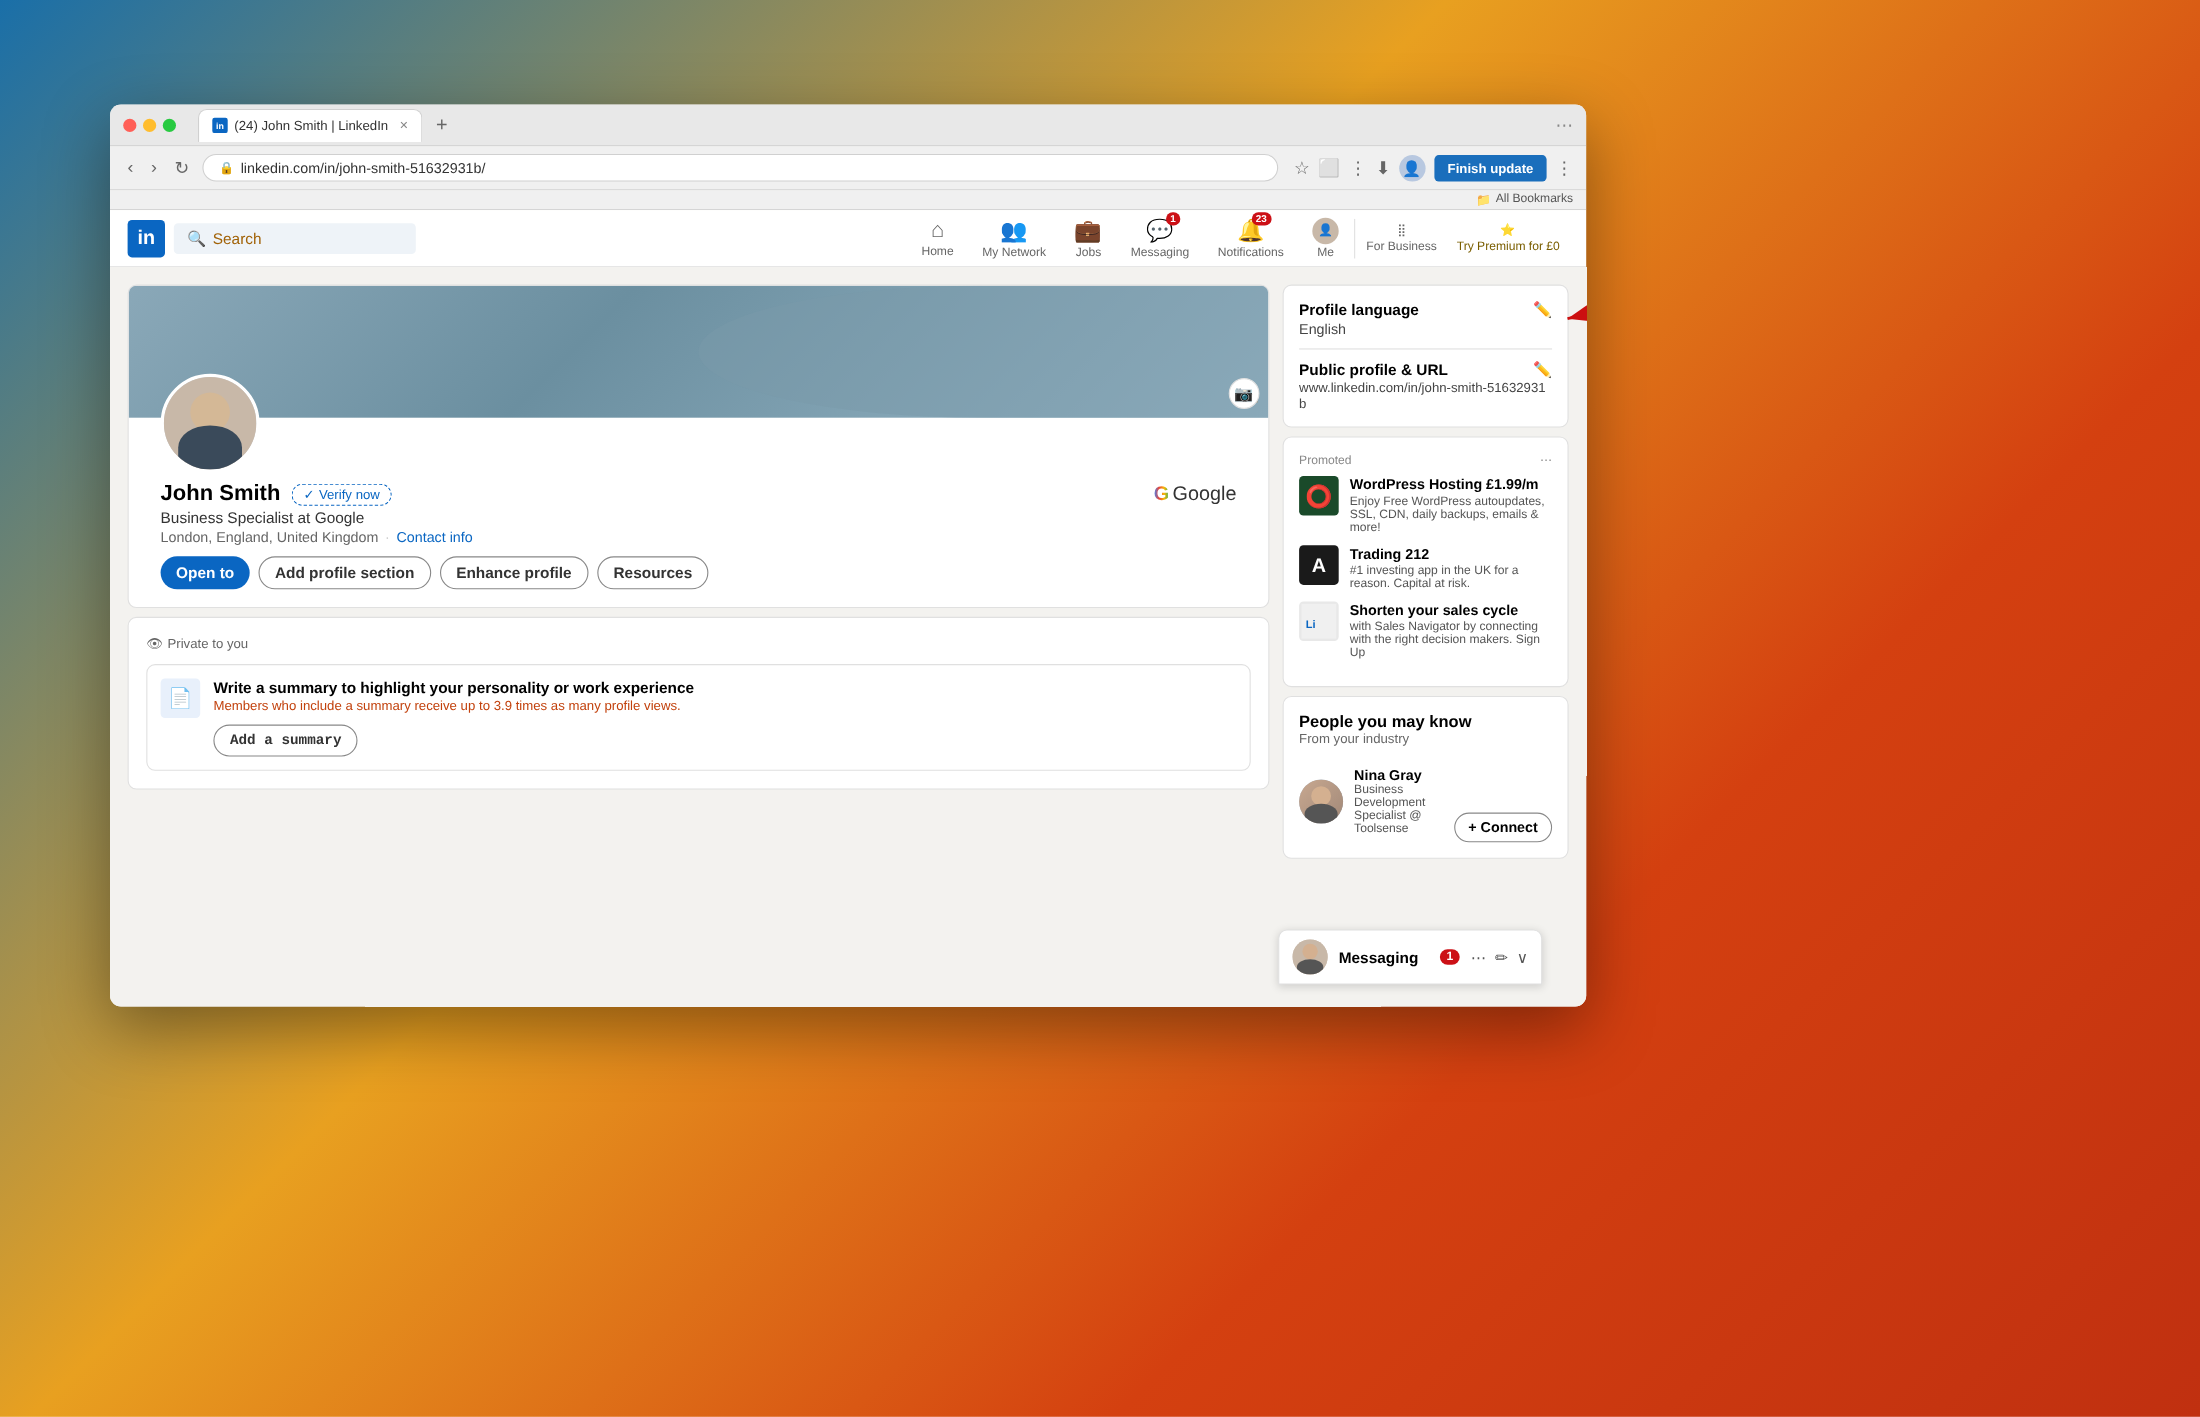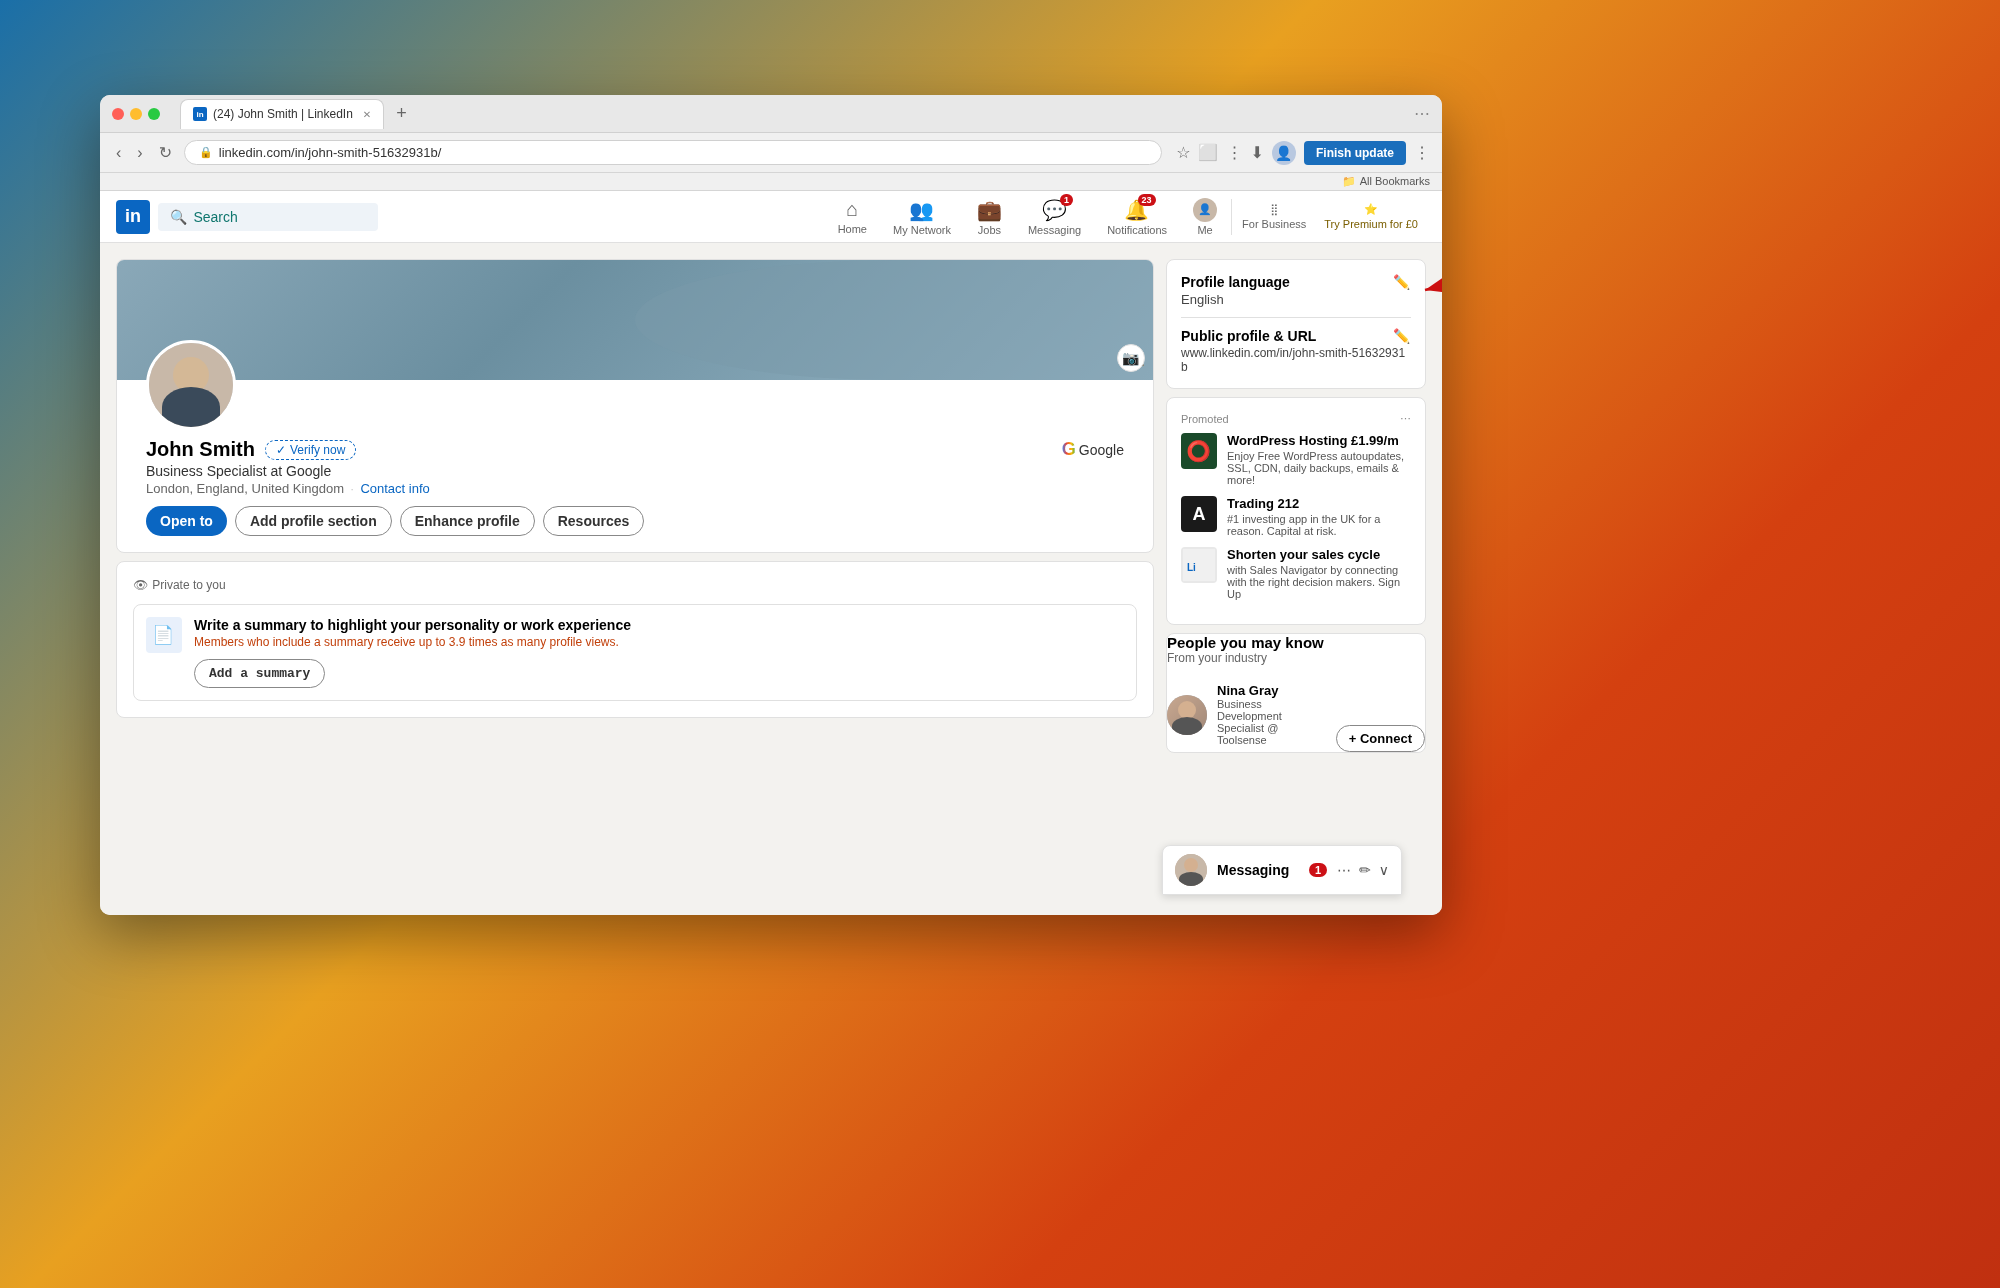--- a/index.html
+++ b/index.html
@@ -127,21 +127,21 @@
       display: flex;
       align-items: center;
       background: #eef3f8;
       border-radius: 4px;
       padding: 6px 12px;
       gap: 6px;
       width: 220px;
       cursor: text;
     }
     .li-search-icon { color: #666; font-size: 14px; }
-    .li-search-text { font-size: 14px; color: #0f766e; }
+    .li-search-text { font-size: 14px; color: #a16207; }
     .nav-items { display: flex; align-items: stretch; gap: 2px; margin-left: auto; }
     .nav-item {
       display: flex;
       flex-direction: column;
       align-items: center;
       justify-content: center;
       padding: 0 12px;
       cursor: pointer;
       color: #666;
       font-size: 11px;
@@ -422,21 +422,21 @@
     .sidebar-divider { border: none; border-top: 1px solid #e0e0e0; margin: 10px 0; }
 
     
     .ad-item { display: flex; gap: 10px; align-items: flex-start; margin-bottom: 10px; }
     .ad-logo { width: 36px; height: 36px; border-radius: 4px; background: #1a1a1a; display:flex;align-items:center;justify-content:center;flex-shrink:0;overflow:hidden; }
     .ad-title { font-size: 13px; font-weight: 600; margin-bottom: 2px; }
     .ad-desc { font-size: 11px; color: #555; }
     .promoted-label { font-size: 11px; color: #888; margin-bottom: 8px; display:flex;justify-content:space-between;align-items:center; }
 
     
-    .people-section { background: white; border-radius: 8px; border: 1px solid #e0e0e0; }
+    .people-section { background: white; border-radius: 8px; border: 1px solid #e0e0e0; padding: 14px; }
     .people-title { font-size: 15px; font-weight: 700; }
     .people-subtitle { font-size: 12px; color: #666; margin-bottom: 12px; }
     .person-item { display: flex; gap: 10px; align-items: center; }
     .person-avatar {
       width: 40px; height: 40px;
       border-radius: 50%;
       background: linear-gradient(135deg, #b8c8d8, #8898a8);
       flex-shrink: 0;
       overflow: hidden;
       display: flex; align-items: flex-end; justify-content: center;
@@ -613,21 +613,21 @@
           </div>
           <button class="edit-profile-btn">✏️</button>
           <div class="profile-name-row">
             <span class="profile-name">John Smith</span>
             <div class="verify-badge">
               <span>✓</span>
               <span>Verify now</span>
             </div>
             <div class="google-logo">
               <span class="g-multi">G</span>
-              <span style="font-size:14px;color:#333;font-weight:500;">Google</span>
+              <span style="font-size:18px;color:#333;font-weight:500;">Google</span>
             </div>
           </div>
           <div class="profile-title">Business Specialist at Google</div>
           <div class="profile-location">
             <span>London, England, United Kingdom</span>
             <span style="color:#ccc;">·</span>
             <span class="contact-link">Contact info</span>
           </div>
           <div class="profile-actions">
             <button class="btn-open">Open to</button>

